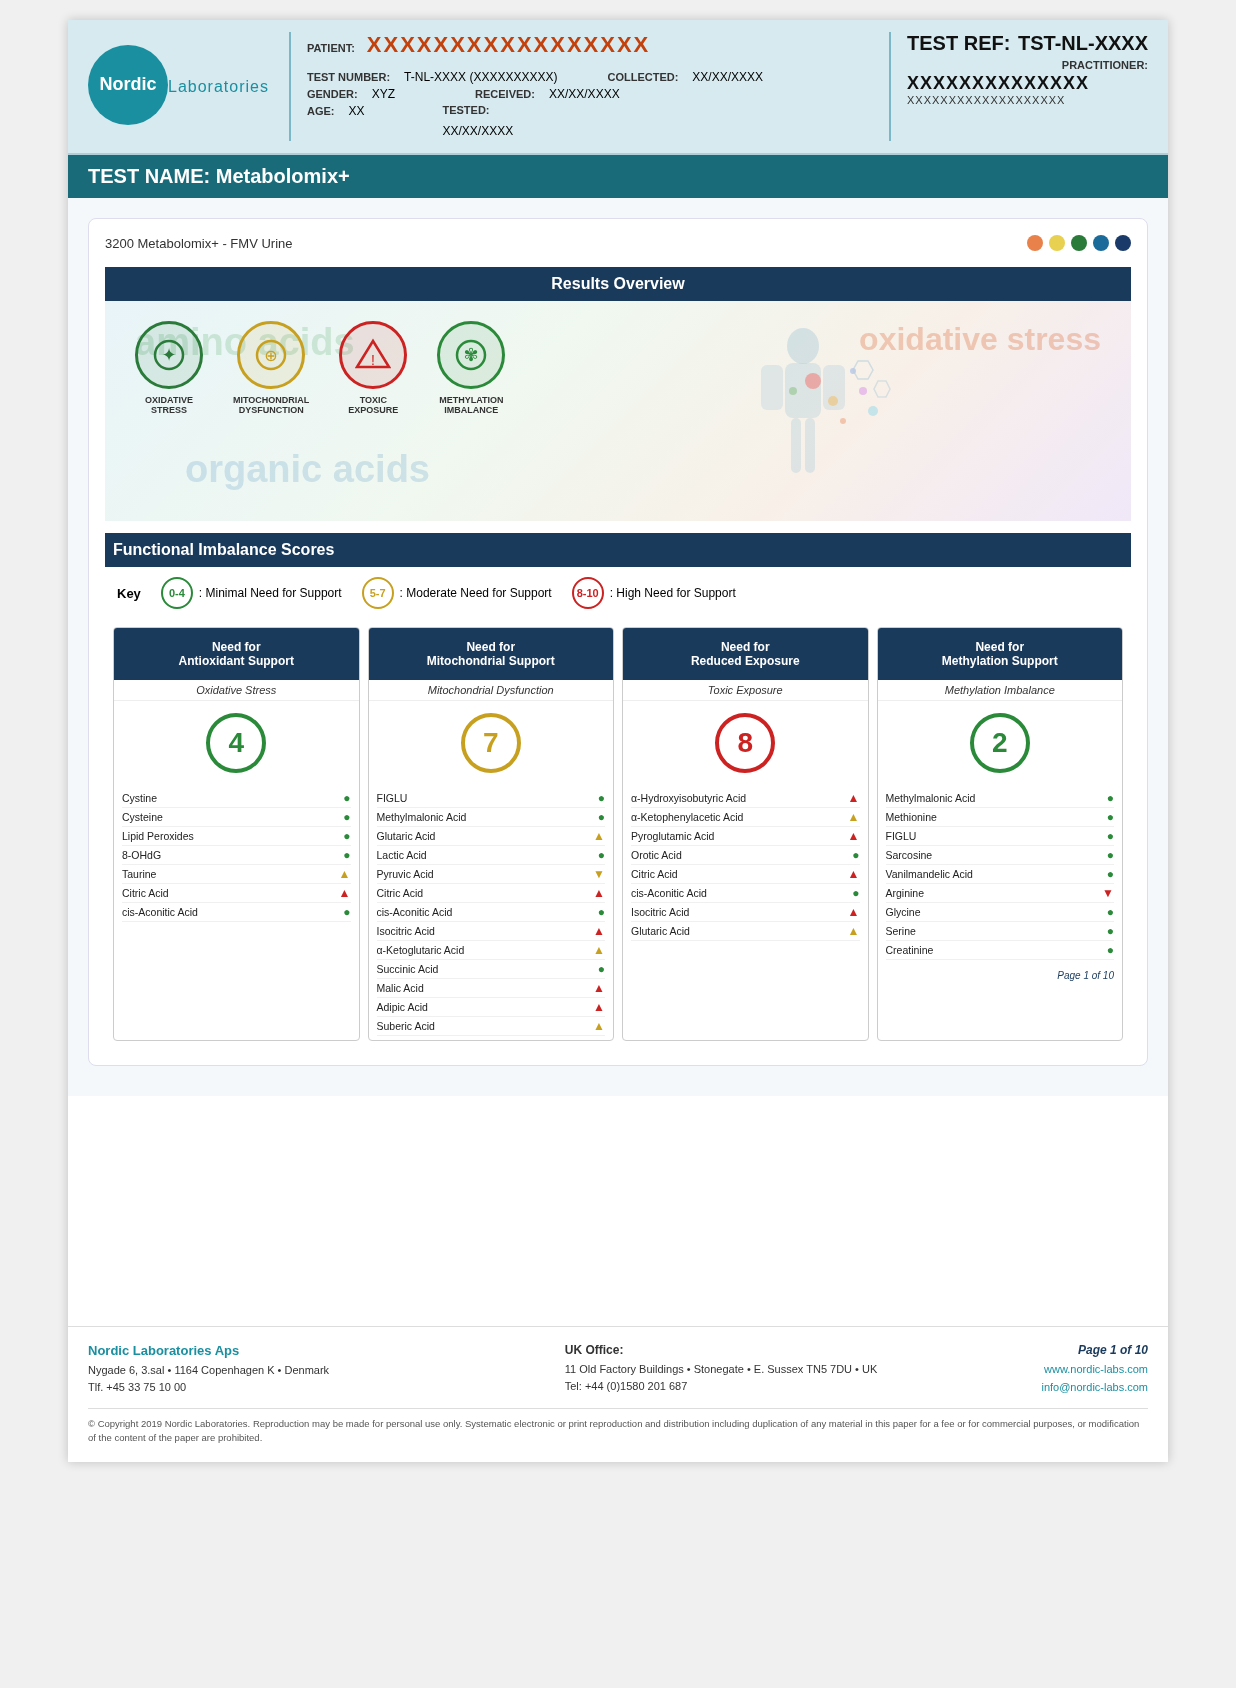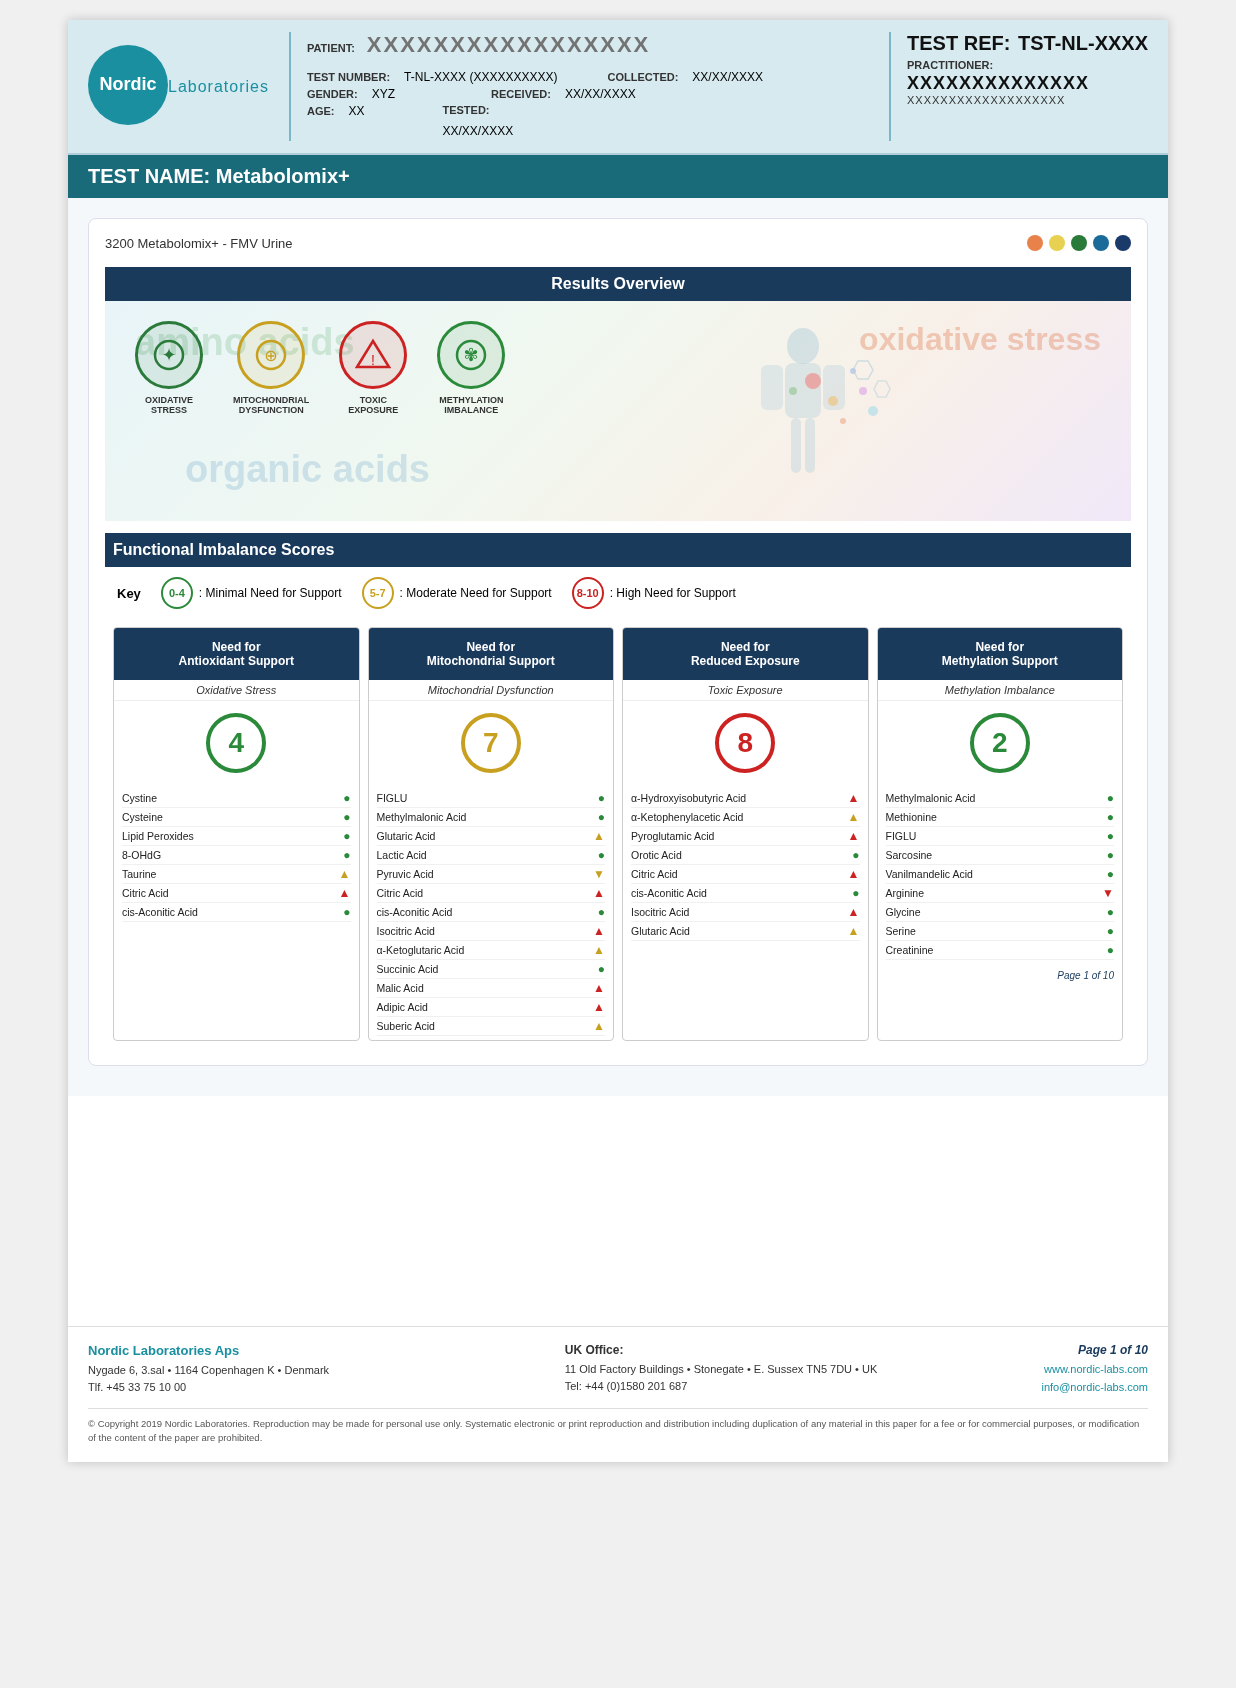--- a/index.html
+++ b/index.html
@@ -57,21 +57,21 @@
       flex: 1;
       display: flex;
       flex-direction: column;
       border-left: 2px solid #7ab8c8;
       padding-left: 16px;
       font-size: 12px;
     }
     .patient-name {
       font-size: 22px;
       font-weight: bold;
-      color: #737373;
+      color: #c2410c;
       letter-spacing: 2px;
       margin-bottom: 6px;
     }
     .patient-label {
       font-size: 11px;
       color: #333;
       font-weight: bold;
       margin-right: 6px;
     }
     .header-row {
@@ -100,20 +100,21 @@
     .test-ref span {
       font-size: 20px;
       font-weight: bold;
       color: #111;
     }
     .practitioner-label {
       font-size: 11px;
       font-weight: bold;
       color: #333;
       margin-bottom: 2px;
+      text-align: right;
     }
     .practitioner-name {
       font-size: 18px;
       font-weight: bold;
       color: #111;
       letter-spacing: 1px;
     }
     .practitioner-extra {
       font-size: 11px;
       color: #333;
@@ -444,21 +445,21 @@
         <div class="header-field" style="margin-left:20px;">
           <span class="patient-label">COLLECTED:</span>
           <span style="font-size:12px;">XX/XX/XXXX</span>
         </div>
       </div>
       <div class="header-row">
         <div class="header-field">
           <span class="patient-label">GENDER:</span>
           <span style="font-size:12px;">XYZ</span>
         </div>
-        <div class="header-field" style="margin-left:66px;">
+        <div class="header-field" style="margin-left:50px;">
           <span class="patient-label">RECEIVED:</span>
           <span style="font-size:12px;">XX/XX/XXXX</span>
         </div>
       </div>
       <div class="header-row">
         <div class="header-field">
           <span class="patient-label">AGE:</span>
           <span style="font-size:12px;">XX</span>
         </div>
         <div class="header-field" style="margin-left:48px;flex-direction:column;">

